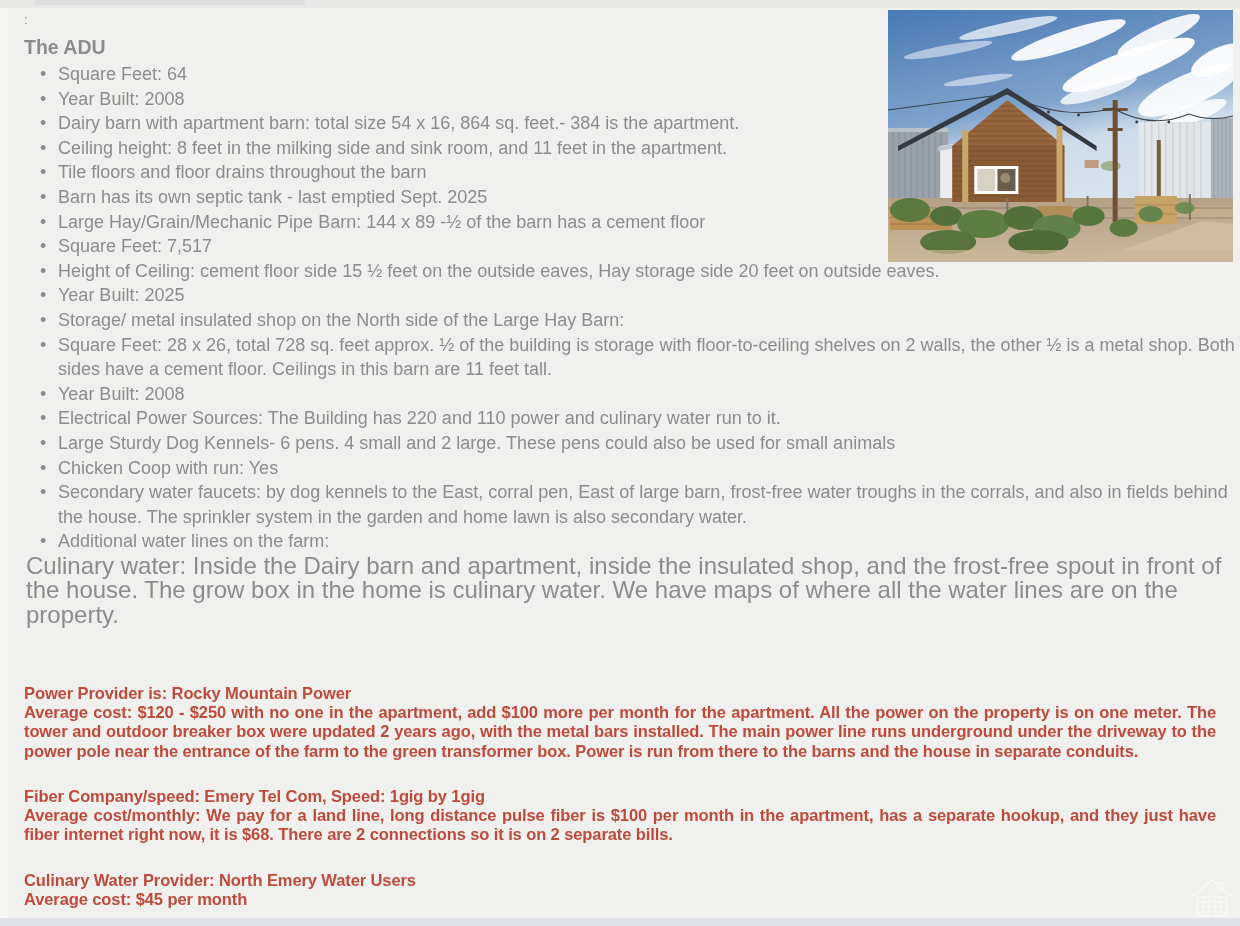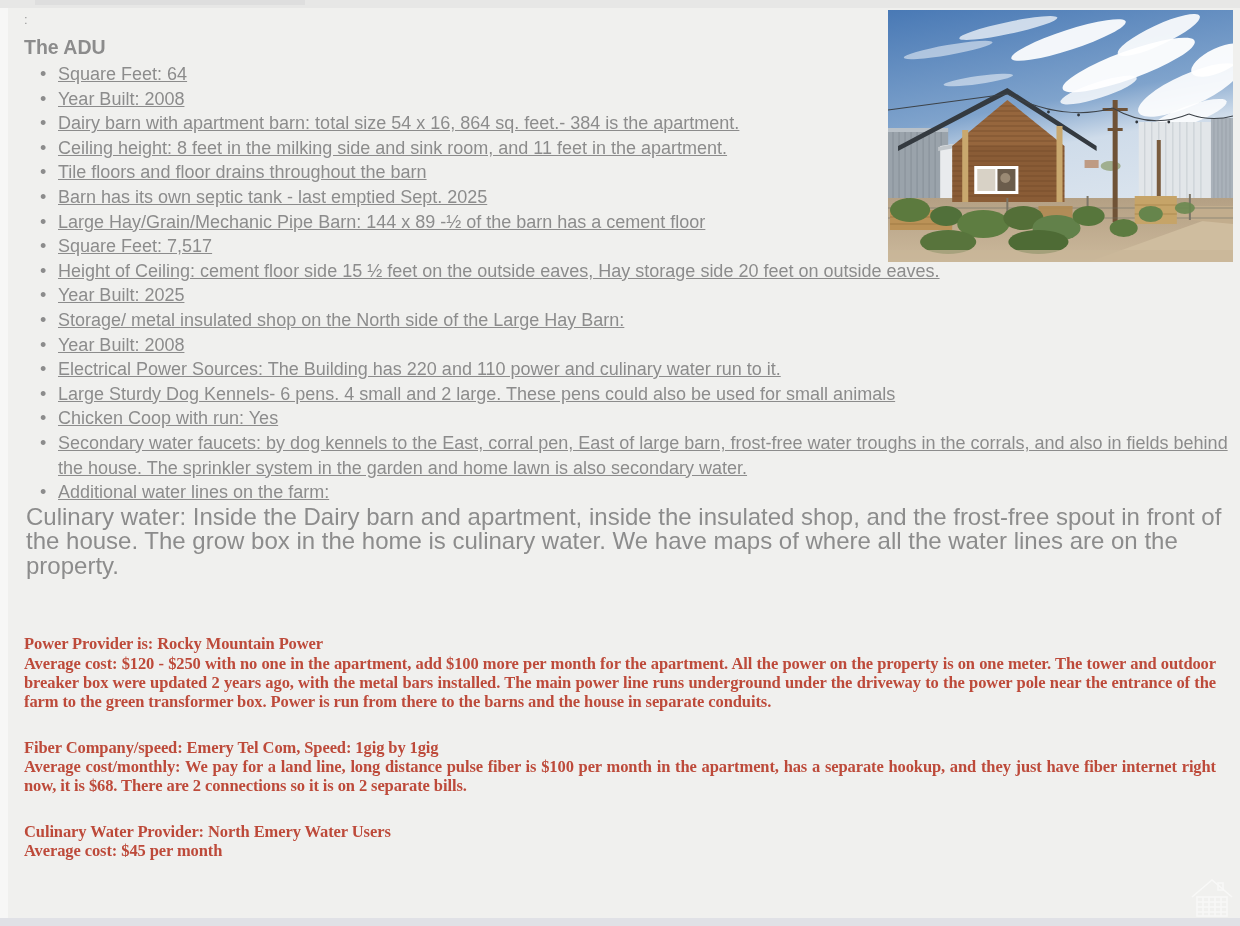--- a/index.html
+++ b/index.html
@@ -9,27 +9,27 @@
   }
   .band-top{position:absolute;top:0;left:0;right:0;height:8px;background:#e7e7e6;}
   .band-top-dark{position:absolute;top:0;left:35px;width:270px;height:5px;background:#dedede;}
   .band-bottom{position:absolute;bottom:0;left:0;right:0;height:8px;background:#e0e1e6;}
   .band-left{position:absolute;top:8px;bottom:8px;left:0;width:8px;background:#f7f7f6;}
 
   .doc{position:relative;padding:14px 0 0 24px;color:#8c8c8c;}
   .top-mark{font-size:13px;line-height:12px;color:#9a9a9a;}
   h1.title{margin:8px 0 2px 0;font-size:19.5px;font-weight:700;line-height:26px;color:#8c8c8c;}
 
-  ul.details{list-style:none;margin:0;padding:0;font-size:18px;max-width:1216px;text-decoration:underline;}
+  ul.details{list-style:none;margin:0;padding:0;font-size:18px;max-width:1216px;}
   ul.details li{position:relative;padding-left:34px;line-height:24.6px;}
   ul.details li::before{content:"\2022";position:absolute;left:16px;top:0;color:#8c8c8c;} 
 
   p.closing{margin:0;padding-left:2px;font-size:24px;line-height:24.6px;max-width:1212px;}
 
-  .red{margin:56px 24px 0 0;color:#bd4a3a;font-family:Liberation Serif, serif;
+  .red{margin:56px 24px 0 0;color:#bd4a3a;font-family:Liberation Sans, sans-serif;
        font-weight:700;font-size:16.5px;line-height:19.3px;text-align:justify;letter-spacing:-0.1px;}
   .red-block + .red-block{margin-top:26px;}
 
   .photo-wrap{position:absolute;top:10px;right:7px;width:345px;height:252px;}
   .photo-wrap svg{display:block;width:100%;height:100%;}
 
   .watermark{position:absolute;right:5px;bottom:5px;width:46px;height:48px;opacity:.55;}
 </style>
 </head>
 <body>
@@ -158,20 +158,21 @@
         <li>Year Built: 2008</li>
         <li>Dairy barn with apartment barn: total size 54 x 16, 864 sq. feet.- 384 is the apartment.</li>
         <li>Ceiling height: 8 feet in the milking side and sink room, and 11 feet in the apartment.</li>
         <li>Tile floors and floor drains throughout the barn</li>
         <li>Barn has its own septic tank - last emptied Sept. 2025</li>
         <li>Large Hay/Grain/Mechanic Pipe Barn: 144 x 89 -½ of the barn has a cement floor</li>
         <li>Square Feet: 7,517</li>
         <li>Height of Ceiling: cement floor side 15 ½ feet on the outside eaves, Hay storage side 20 feet on outside eaves.</li>
         <li>Year Built: 2025</li>
         <li>Storage/ metal insulated shop on the North side of the Large Hay Barn:</li>
+        <li>Square Feet: 28 x 26, total 728 sq. feet approx. ½ of the building is storage with floor-to-ceiling shelves on 2 walls, the other ½ is a metal shop. Both sides have a cement floor. Ceilings in this barn are 11 feet tall.</li>
         <li>Year Built: 2008</li>
         <li>Electrical Power Sources: The Building has 220 and 110 power and culinary water run to it.</li>
         <li>Large Sturdy Dog Kennels- 6 pens. 4 small and 2 large. These pens could also be used for small animals</li>
         <li>Chicken Coop with run: Yes</li>
         <li>Secondary water faucets: by dog kennels to the East, corral pen, East of large barn, frost-free water troughs in the corrals, and also in fields behind the house. The sprinkler system in the garden and home lawn is also secondary water.</li>
         <li>Additional water lines on the farm:</li>
       </ul>
     <p class="closing">Culinary water: Inside the Dairy barn and apartment, inside the insulated shop, and the frost-free spout in front of the house. The grow box in the home is culinary water. We have maps of where all the water lines are on the property.</p>
     <div class="red" id="red-sections">
         <div class="red-block">

